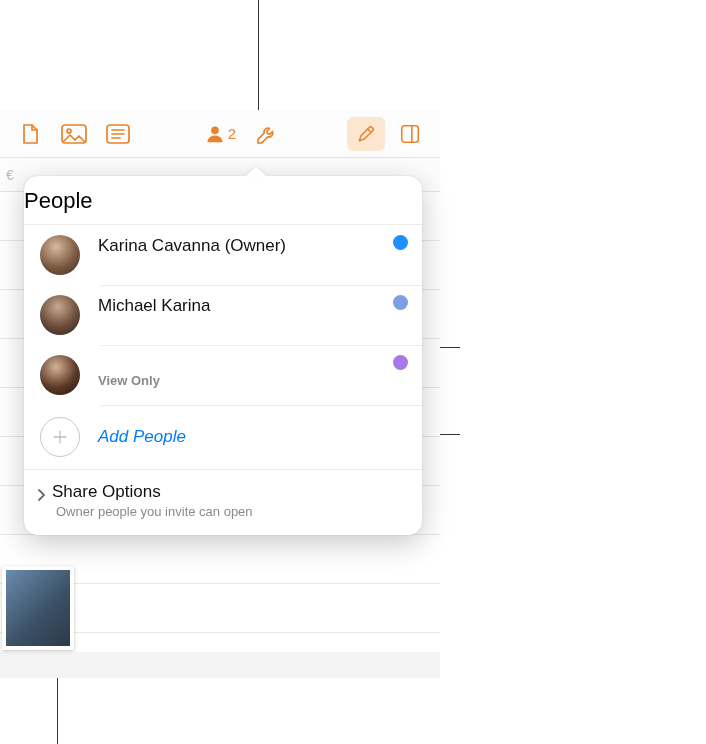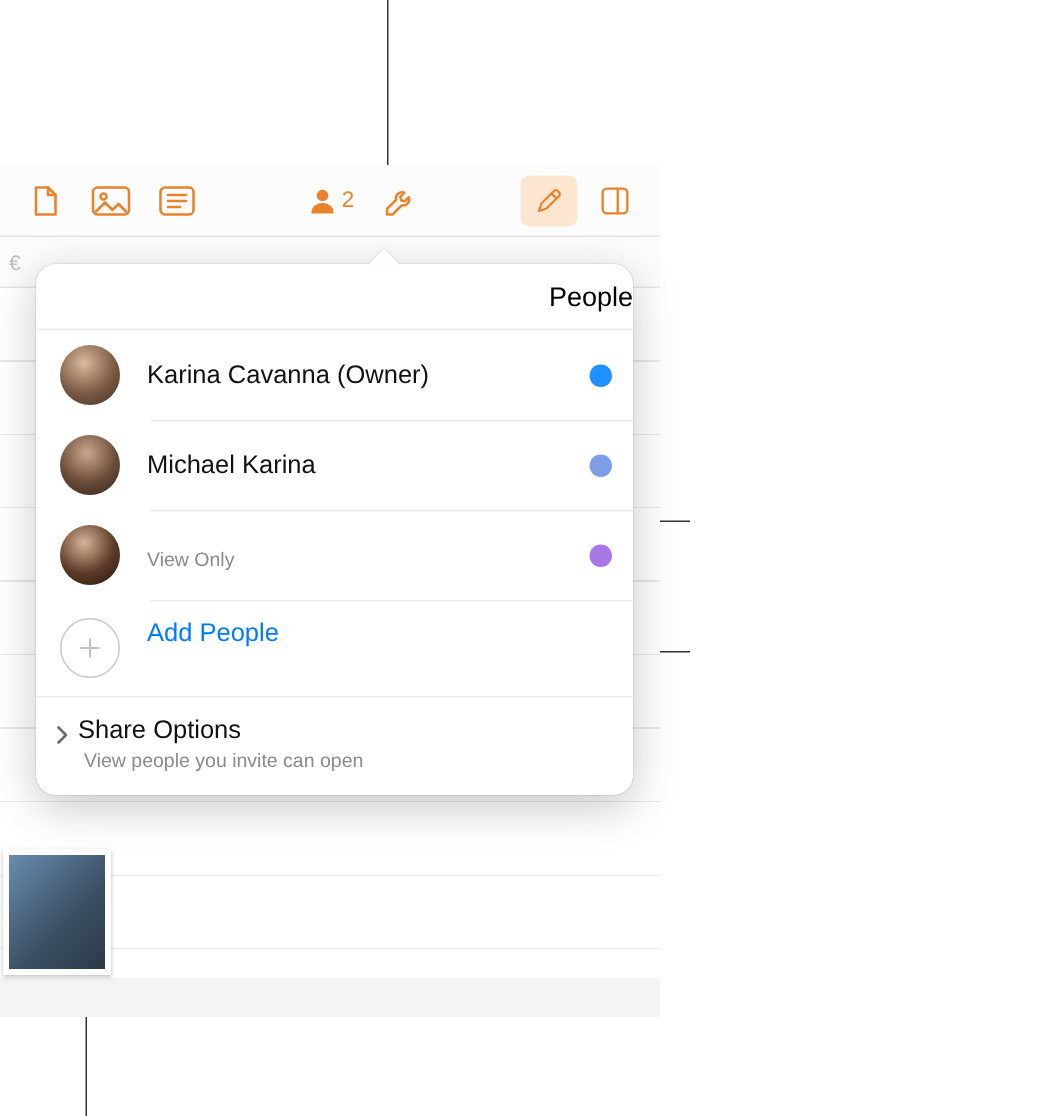--- a/index.html
+++ b/index.html
@@ -110,29 +110,28 @@
       position:absolute;
       top:-10px;
       left: 222px;
       width:0;height:0;
       border-left:10px solid transparent;
       border-right:10px solid transparent;
       border-bottom:10px solid #fff;
       filter: drop-shadow(0 -1px 1px rgba(0,0,0,.08));
     }
     .popover-header {
-      text-align:right;
-      font-size:18px;
+      text-align:left;
+      font-size:22px;
       font-weight:400;
       padding:12px 0 10px;
       border-bottom:1px solid #ececec;
     }
     .person-row {
       display:flex;
-      align-items:center;
       padding:10px 14px 10px 12px;
       min-height:58px;
       position:relative;
     }
     .person-row + .person-row::before,
     .add-row::before {
       content:"";
       position:absolute;
       top:0;
       left:76px;
@@ -150,30 +149,32 @@
       height:40px;
       border-radius:50%;
       margin:0 18px 0 4px;
       flex-shrink:0;
     }
     .av1{background:radial-gradient(circle at 40% 30%, #d9b9a0 0%, #7d5a43 55%, #3f2f24 100%);}
     .av2{background:radial-gradient(circle at 45% 30%, #c9a88f 0%, #6b4c3a 55%, #2e2219 100%);}
     .av3{background:radial-gradient(circle at 40% 30%, #d6b398 0%, #5c3a28 55%, #24150d 100%);}
     .person-text { flex:1; display:flex; flex-direction:column; }
     .person-name { font-size:17px; color:#111; line-height:1.25;}
-    .person-sub { font-size:13px; color:#8a8a8a; margin-top:4px;}
+    .person-sub { font-size:13px; color:#8a8a8a; margin-top:18px;font-weight:bold;}
     .dot {
       width:15px;height:15px;border-radius:50%;
       margin-left:auto;
       flex-shrink:0;
     }
     .add-row {
       display:flex;
+      align-items:center;
       padding:12px 14px 12px 12px;
       position:relative;
+      font-style:italic;
     }
     .add-btn {
       width:40px;height:40px;border-radius:50%;
       border:1.4px solid #c9c9c9;
       margin:0 18px 0 4px;
       display:flex;align-items:center;justify-content:center;
       color:#c0c0c0;
       flex-shrink:0;
     }
     .add-btn svg{width:20px;height:20px;}
@@ -292,15 +293,15 @@
     <span class="add-label">Add People</span>
   </div>
 
   <div class="share-section">
     <div class="share-row">
       <svg class="chevron-r" viewBox="0 0 10 14" fill="none" stroke="currentColor" stroke-width="1.8" stroke-linecap="round" stroke-linejoin="round">
           <polyline points="3,2 8,7 3,12"></polyline>
         </svg>
       <span class="share-title">Share Options</span>
     </div>
-    <div class="share-sub">View people you invite can open</div>
+    <div class="share-sub">Owner people you invite can open</div>
   </div>
 </div>
 
 </body></html>

